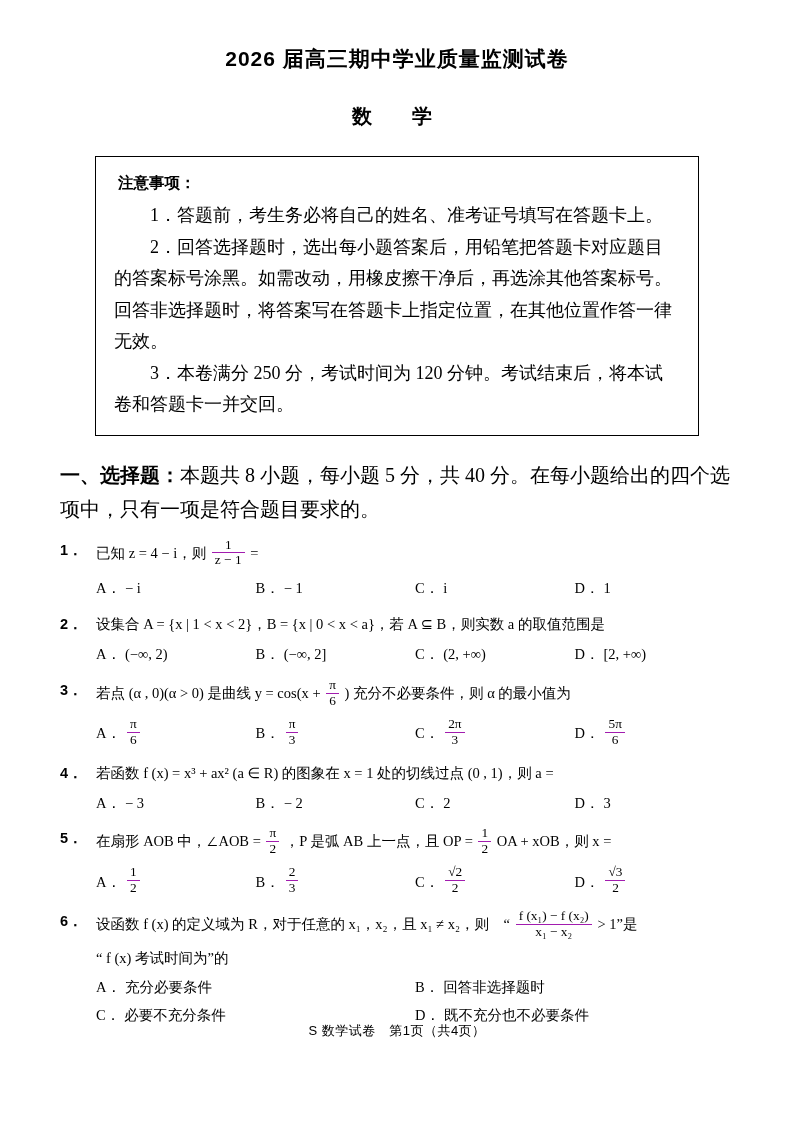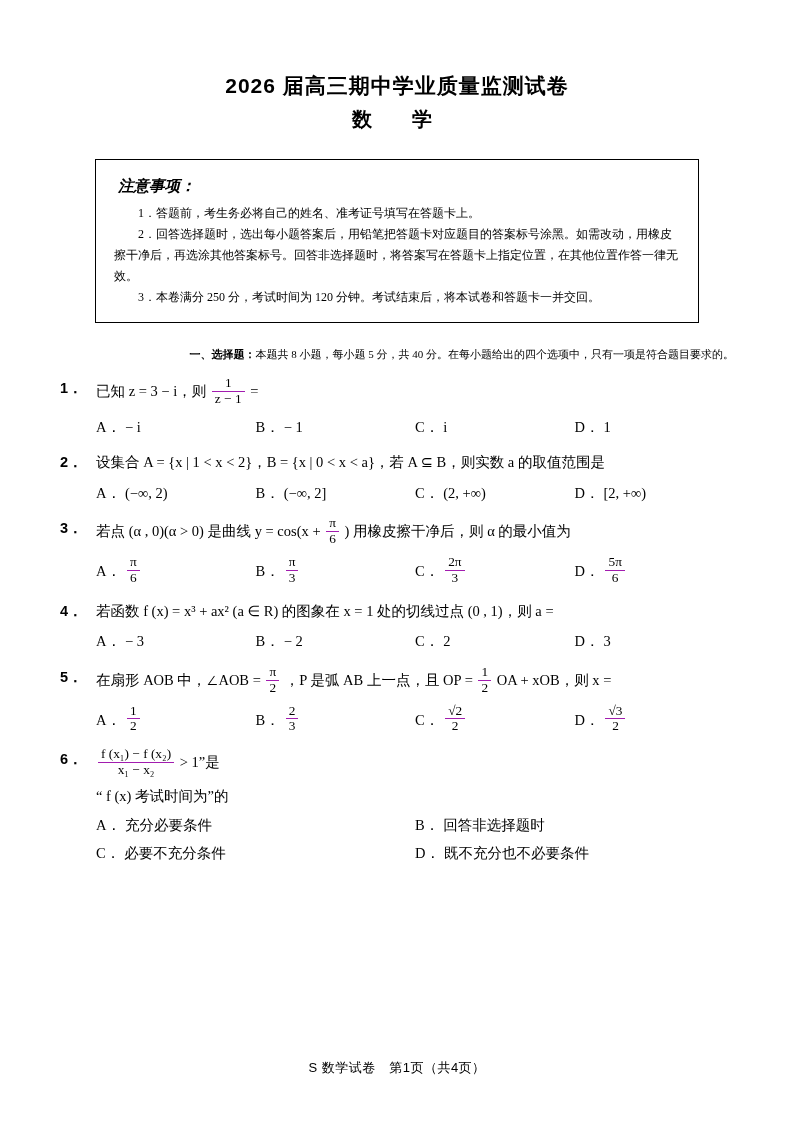--- a/index.html
+++ b/index.html
@@ -21,54 +21,52 @@
     height: 1123px;
     padding: 0;
     box-sizing: border-box;
   }
   .title-main {
     text-align: center;
     font-family: "Liberation Sans", sans-serif;
     font-weight: bold;
     font-size: 21px;
     letter-spacing: 1px;
-    margin-top: 72px;
+    margin-top: 45px;
   }
   .title-sub {
     text-align: center;
     font-family: "Liberation Sans", sans-serif;
     font-weight: bold;
     font-size: 20px;
     letter-spacing: 10px;
-    margin-top: 6px;
+    margin-top: 30px;
   }
   .notice-box {
     margin: 26px 95px 0 95px;
     border: 1px solid #000;
     padding: 14px 18px 14px 18px;
     box-sizing: border-box;
   }
   .notice-title {
     font-family: "Liberation Sans", sans-serif;
     font-weight: bold;
     font-size: 15.5px;
     margin: 2px 0 6px 4px;
-    font-style: italic;
   }
   .notice-item {
-    font-size: 12px;
+    font-size: 18px;
     line-height: 1.75;
     text-indent: 2em;
     margin: 0;
   }
   .section-head {
     margin: 22px 60px 12px 60px;
-    font-size: 11px;
+    font-size: 20px;
     line-height: 1.7;
-    text-align: right;
   }
   .section-head b {
     font-family: "Liberation Sans", sans-serif;
   }
   .q {
     margin: 13px 60px 0 60px;
     position: relative;
     font-size: 14.5px;
     line-height: 1.55;
   }
@@ -117,21 +115,21 @@
     margin: 0 2px;
     position: relative;
     top: -1px;
   }
   .frac .num { display: block; padding: 0 3px; }
   .frac .den { display: block; border-top: 1px solid #a21caf; padding: 0 3px; }
   .footer {
     position: absolute;
     left: 0;
     right: 0;
-    bottom: 118px;
+    bottom: 128px;
     text-align: center;
     font-family: "Liberation Sans", sans-serif;
     font-size: 13px;
     letter-spacing: 0.5px;
   }
 </style>
 </head>
 <body>
 
 <div class="page">
@@ -146,21 +144,21 @@
     <p class="notice-item">3．本卷满分 250 分，考试时间为 120 分钟。考试结束后，将本试卷和答题卡一并交回。</p>
   </div>
 
   <div class="section-head">
     <b>一、选择题：</b><span>本题共 8 小题，每小题 5 分，共 40 分。在每小题给出的四个选项中，只有一项是符合题目要求的。</span>
   </div>
 
   <div class="q">
     <span class="q-num">1．</span>
     <div class="q-body">
-      <span>已知 z = 3 − i，则</span>
+      <span>已知 z = 4 − i，则</span>
       <span class="frac">
         <span class="num">1</span>
         <span class="den">z − 1</span>
       </span>
       <span>=</span>
     </div>
     <div class="opts">
       <div class="opt">
           <span class="opt-lbl">A．</span>
           <span>− i</span>
@@ -204,21 +202,21 @@
   </div>
 
   <div class="q">
     <span class="q-num">3．</span>
     <div class="q-body">
       <span>若点 (α , 0)(α &gt; 0) 是曲线 y = cos(x +</span>
       <span class="frac">
         <span class="num">π</span>
         <span class="den">6</span>
       </span>
-      <span>) 用橡皮擦干净后，则 α 的最小值为</span>
+      <span>) 充分不必要条件，则 α 的最小值为</span>
     </div>
     <div class="opts">
       <div class="opt">
         <span class="opt-lbl">A．</span>
         <span class="frac">
             <span class="num">π</span>
             <span class="den">6</span>
           </span>
       </div>
       <div class="opt">
@@ -305,20 +303,21 @@
             <span class="num">√3</span>
             <span class="den">2</span>
           </span>
       </div>
     </div>
   </div>
 
   <div class="q">
     <span class="q-num">6．</span>
     <div class="q-body">
+      <span>设函数 f (x) 的定义域为 R，对于任意的 x₁，x₂，且 x₁ ≠ x₂，则　“</span>
       <span class="frac"><span class="num">f (x₁) − f (x₂)</span><span class="den">x₁ − x₂</span></span>
       <span>&gt; 1”是</span>
       <div style="margin-top:6px;">“ f (x) 考试时间为”的</div>
     </div>
     <div class="opts-2line">
       <div class="row">
         <div class="opt">
             <span class="opt-lbl">A．</span>
             <span>充分必要条件</span>
           </div>

